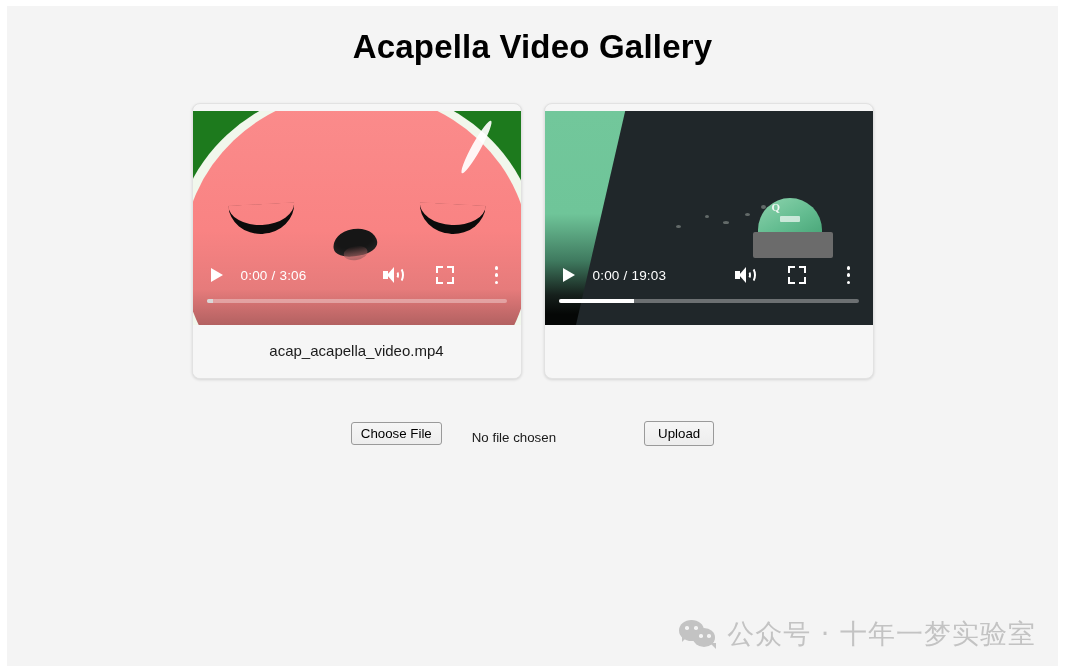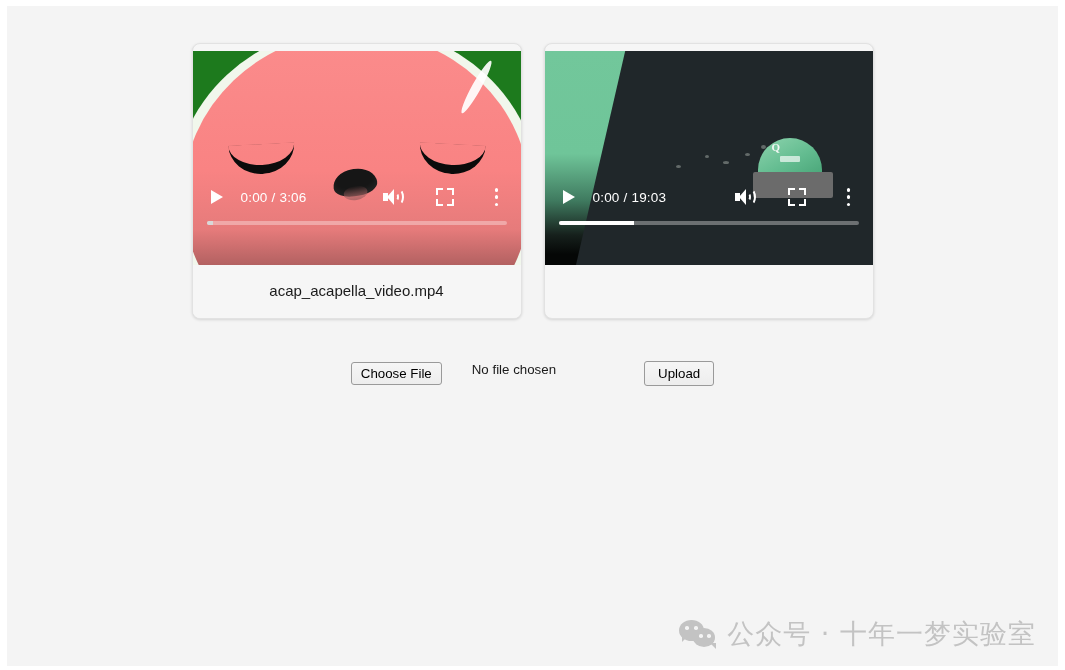--- a/index.html
+++ b/index.html
@@ -189,21 +189,21 @@
     border-radius: 50%;
     opacity: 0.55;
     filter: blur(0.4px);
   }
 
   
   .controls {
     position: absolute;
     left: 0;
     right: 0;
-    bottom: 18px;
+    bottom: 0;
     height: 70px;
     padding: 0 0;
   }
   .ctrl-row {
     position: absolute;
     left: 0;
     right: 0;
     top: 0;
     height: 40px;
     display: flex;
@@ -313,21 +313,21 @@
   
   .upload-row {
     margin-top: 42px;
     display: flex;
     justify-content: center;
     align-items: center;
     gap: 0;
   }
   .file-input {
     display: flex;
-    align-items: flex-start;
+    align-items: flex-end;
     gap: 22px;
   }
   .choose-file-btn {
     font-family: "Liberation Sans", sans-serif;
     font-size: 13.3px;
     color: #000000;
     background: linear-gradient(180deg,#f6f6f6,#ededed);
     border: 1px solid #9a9a9a;
     border-radius: 3px;
     padding: 3px 9px;
@@ -392,20 +392,21 @@
   .wechat-icon .d1 { left: 6px; top: 7px; }
   .wechat-icon .d2 { left: 15px; top: 7px; }
   .wechat-icon .d3 { left: 20px; top: 15px; }
   .wechat-icon .d4 { left: 28px; top: 15px; }
 </style>
 </head>
 <body>
 
 <div class="page">
 
+  <h1 class="page-title">Acapella Video Gallery</h1>
 
   <div class="gallery">
 
     <div class="video-card">
       <div class="video-shell">
 
         <div class="scene-melon">
           <div class="melon-rind"></div>
           <div class="melon-flesh"></div>
           <div class="melon-shine"></div>

